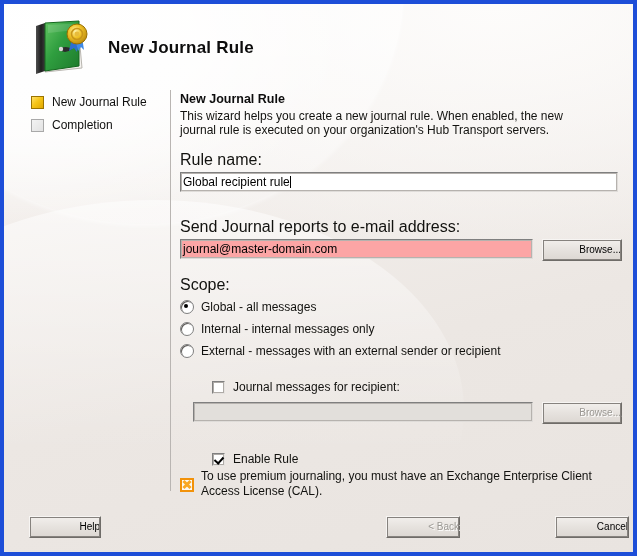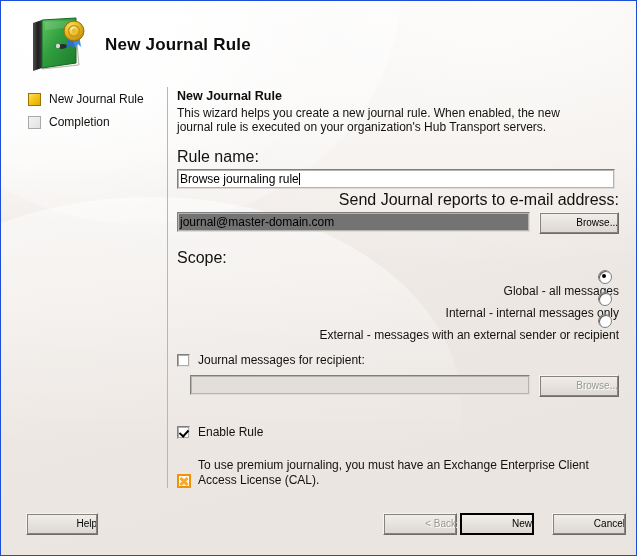--- a/index.html
+++ b/index.html
@@ -10,21 +10,21 @@
   body {
     font-family: "Liberation Sans", sans-serif;
     -webkit-font-smoothing: none;
   }
 
   #wizard-window {
     position: relative;
     width: 637px;
     height: 556px;
     box-sizing: border-box;
-    border: 1px solid #1d4ed8;
+    border: 4px solid #1d4ed8;
     background: #efebe7;
     overflow: hidden;
   }
 
   
   #window-bg {
     position: absolute;
     inset: 0;
     background:
       radial-gradient(ellipse 420px 260px at 6% 6%, #ffffff 0%, rgba(255,255,255,0.78) 38%, rgba(255,255,255,0.0) 72%),
@@ -141,21 +141,21 @@
     line-height: 14px;
     width: 420px;
     margin-bottom: 14px;
   }
 
   .field-label {
     font-size: 16px;
     color: #12120f;
     margin-bottom: 3px;
   }
-  .field-label.spaced { margin-top: 2px; text-align: right; }
+  .field-label.spaced { margin-top: 26px; }
 
   
   .textbox {
     box-sizing: border-box;
     height: 20px;
     border: 1px solid;
     border-color: #7f7f7f #dfdcd9 #dfdcd9 #7f7f7f;
     outline: 1px solid #b6b2ae;
     outline-offset: -2px;
     background: #ffffff;
@@ -170,21 +170,21 @@
   .caret {
     display: inline-block;
     width: 1px;
     height: 12px;
     background: #000;
     vertical-align: -2px;
     margin-left: 0px;
   }
   #email-input {
     width: 355px;
-    background: #737373;
+    background: #fca5a5;
     display: inline-block;
     vertical-align: top;
   }
   #recipient-input {
     width: 340px;
     background: #e2dfdb;
     display: inline-block;
     vertical-align: top;
     color: #8b8884;
   }
@@ -215,24 +215,23 @@
     line-height: 18px;
   }
 
   #email-browse-btn { width: 80px; margin-left: 9px; }
   #recipient-browse-btn { width: 80px; margin-left: 9px; }
 
   
   #scope-label { margin-top: 15px; }
   .radio-row {
     display: flex;
-    align-items: flex-end;
+    align-items: center;
     height: 20px;
     margin-top: 2px;
-    flex-direction: column;
   }
   .radio {
     position: relative;
     width: 12px;
     height: 12px;
     border-radius: 50%;
     background: #ffffff;
     border: 1px solid #7f7f7f;
     box-shadow: inset 1px 1px 0 #5d5a57, inset -1px -1px 0 #ffffff;
     margin-right: 7px;
@@ -245,20 +244,21 @@
     width: 4px; height: 4px;
     border-radius: 50%;
     background: #000000;
   }
   .radio-label { font-size: 12px; color: #12120f; white-space: nowrap; }
 
   .check-row {
     display: flex;
     align-items: center;
     height: 20px;
+    margin-left: 32px;
   }
   .checkbox {
     position: relative;
     box-sizing: border-box;
     width: 13px;
     height: 13px;
     background: #ffffff;
     border: 1px solid;
     border-color: #7f7f7f #e6e3e0 #e6e3e0 #7f7f7f;
     outline: 1px solid #aeaaa6;
@@ -279,22 +279,21 @@
   }
   .check-label { font-size: 12px; color: #12120f; }
 
   #journal-recipient-row { margin-top: 16px; }
   #recipient-field-row { margin-top: 5px; padding-left: 13px; }
   #enable-rule-row { margin-top: 25px; }
 
   
   #warning-row {
     display: flex;
-    align-items: flex-end;
-    margin-top: 16px;
+    align-items: center;
   }
   #warning-icon {
     position: relative;
     box-sizing: border-box;
     width: 14px;
     height: 14px;
     flex: 0 0 auto;
     margin-right: 7px;
     margin-top: 1px;
     background: #fdfaf5;
@@ -385,21 +384,21 @@
   </div>
 
   <div id="divider"></div>
 
   <div id="main">
 
     <div id="pane-title">New Journal Rule</div>
     <div id="pane-desc">This wizard helps you create a new journal rule. When enabled, the new journal rule is executed on your organization's Hub Transport servers.</div>
 
     <div class="field-label">Rule name:</div>
-    <div class="textbox" id="rule-name-input"><span>Browse journaling rule</span><span class="caret"></span></div>
+    <div class="textbox" id="rule-name-input"><span>Global recipient rule</span><span class="caret"></span></div>
 
     <div class="field-label spaced">Send Journal reports to e-mail address:</div>
     <div class="row">
       <div class="textbox" id="email-input">journal@master-domain.com</div>
       <div class="btn" id="email-browse-btn">Browse...</div>
     </div>
 
     <div class="field-label" id="scope-label">Scope:</div>
 
     <div class="radio-row">
@@ -432,16 +431,15 @@
 
     <div id="warning-row">
       <span id="warning-icon"></span>
       <span id="warning-text">To use premium journaling, you must have an Exchange Enterprise Client Access License (CAL).</span>
     </div>
   </div>
 
   <div id="footer">
     <div class="btn" id="help-button">Help</div>
     <div class="btn disabled" id="back-button">&lt; Back</div>
-    <div class="btn default" id="new-button">New</div>
     <div class="btn" id="cancel-button">Cancel</div>
   </div>
 </div>
 
 </body></html>

